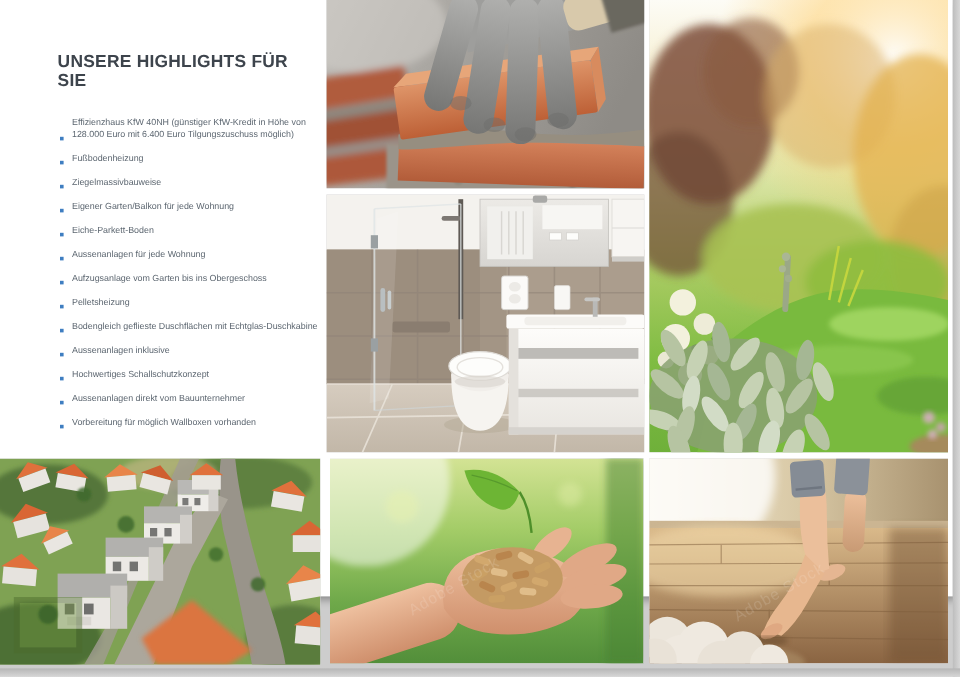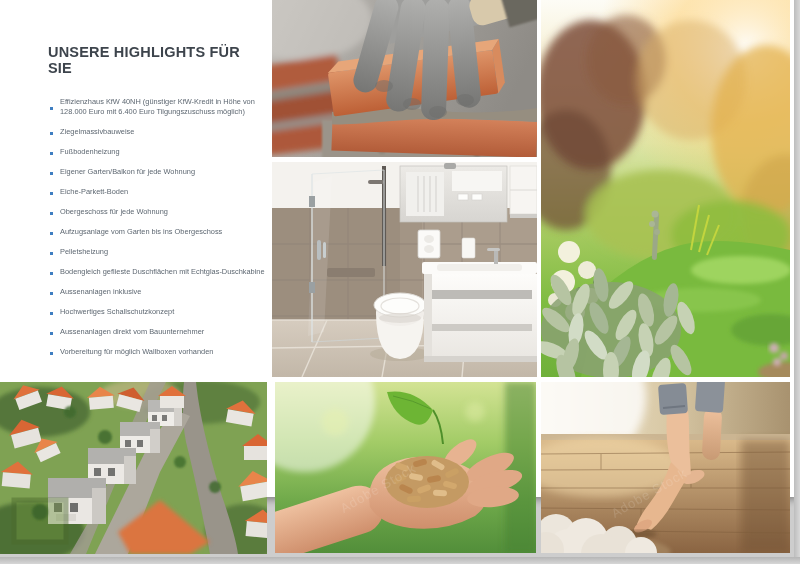--- a/index.html
+++ b/index.html
@@ -10,21 +10,21 @@
   .edge{position:absolute;}
   #edge-right{left:794px;top:0;width:6px;height:564px;
       background:linear-gradient(90deg,#bdbdbd,#d8d8d8);}
   #edge-bottom{left:0;top:557px;width:800px;height:7px;
       background:linear-gradient(#b6b6b6,#d6d6d6);}
   
   #highlights{position:absolute;left:48px;top:44px;width:218px;}
   #highlights-title{margin:0;font-size:14.5px;font-weight:bold;letter-spacing:0.2px;
       color:#3d444c;}
   #highlights-list{list-style:none;margin:21px 0 0 2px;padding:0;color:#5d6771;}
-  #highlights-list li{display:flex;align-items:center;font-size:7.4px;
+  #highlights-list li{display:flex;align-items:flex-end;font-size:7.4px;
       line-height:10px;margin-bottom:10px;}
   .bullet{flex:0 0 auto;width:3px;height:3px;margin:3.5px 7px 0 0;background:#3f7ec1;}
   
   .photo{position:absolute;overflow:hidden;background:#dddddd;}
   .photo svg{display:block;}
   #photo-brick{left:272px;top:0;width:265px;height:157px;}
   #photo-bath{left:272px;top:162px;width:265px;height:215px;}
   #photo-garden{left:541px;top:0;width:249px;height:377px;}
   #photo-render{left:0;top:382px;width:267px;height:172px;}
   #photo-pellets{left:275px;top:382px;width:261px;height:171px;}
@@ -39,37 +39,37 @@
 
     <div id="highlights">
       <h1 id="highlights-title" style="color: rgb(61, 68, 76);">UNSERE HIGHLIGHTS FÜR SIE</h1>
       <ul id="highlights-list" style="color: rgb(93, 103, 113);">
         <li>
             <span class="bullet" style="background: rgb(63, 126, 193);"></span>
             <span>Effizienzhaus KfW 40NH (günstiger KfW-Kredit in Höhe von 128.000 Euro mit 6.400 Euro Tilgungszuschuss möglich)</span>
           </li>
         <li>
             <span class="bullet" style="background: rgb(63, 126, 193);"></span>
+            <span>Fußbodenheizung</span>
+          </li>
+        <li>
+            <span class="bullet" style="background: rgb(63, 126, 193);"></span>
             <span>Ziegelmassivbauweise</span>
           </li>
         <li>
             <span class="bullet" style="background: rgb(63, 126, 193);"></span>
-            <span>Fußbodenheizung</span>
-          </li>
-        <li>
-            <span class="bullet" style="background: rgb(63, 126, 193);"></span>
             <span>Eigener Garten/Balkon für jede Wohnung</span>
           </li>
         <li>
             <span class="bullet" style="background: rgb(63, 126, 193);"></span>
             <span>Eiche-Parkett-Boden</span>
           </li>
         <li>
             <span class="bullet" style="background: rgb(63, 126, 193);"></span>
-            <span>Obergeschoss für jede Wohnung</span>
+            <span>Aussenanlagen für jede Wohnung</span>
           </li>
         <li>
             <span class="bullet" style="background: rgb(63, 126, 193);"></span>
             <span>Aufzugsanlage vom Garten bis ins Obergeschoss</span>
           </li>
         <li>
             <span class="bullet" style="background: rgb(63, 126, 193);"></span>
             <span>Pelletsheizung</span>
           </li>
         <li>

